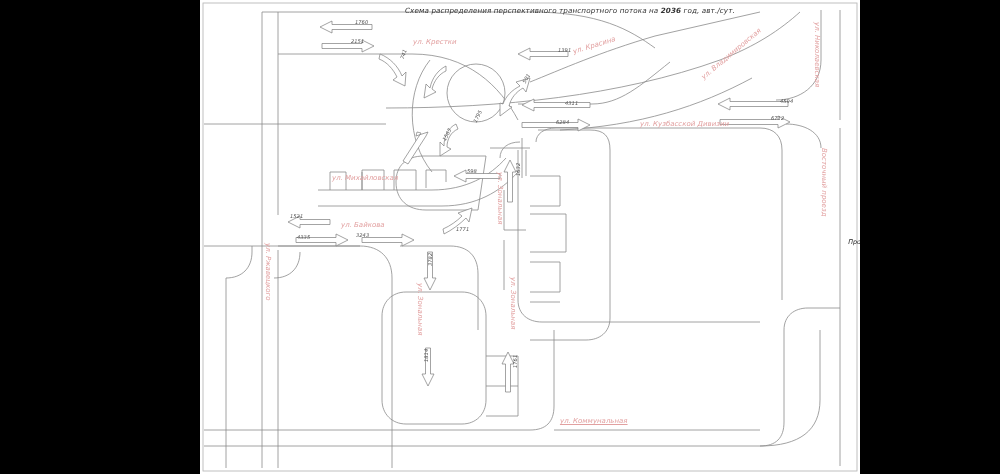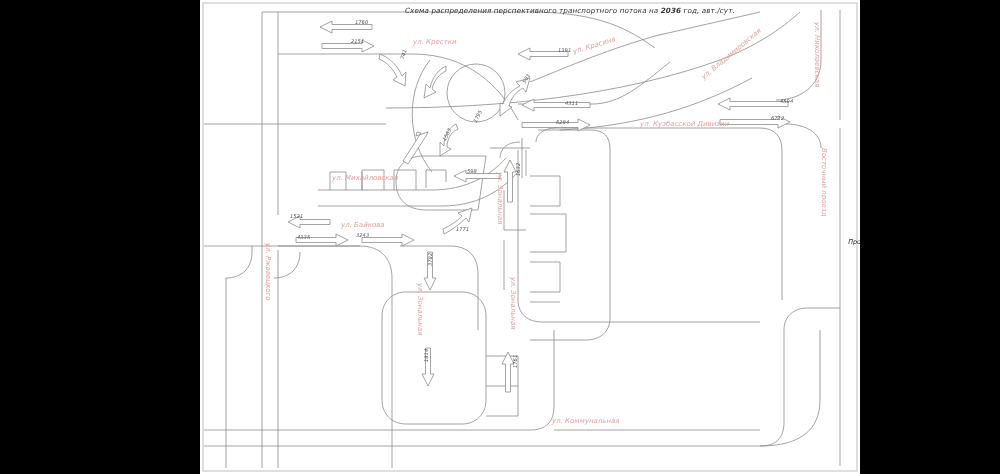--- a/index.html
+++ b/index.html
@@ -182,21 +182,21 @@
         <div class="st" style="left: 500px; top: 75px; transform: rotate(-40deg);">ул. Владимировская</div>
         <div class="st" style="left: 621px; top: 22px; transform: rotate(90deg);">ул. Николаевская</div>
         <div class="st" style="left: 440px; top: 120px; transform: rotate(0deg); text-align: center;">ул. Кузбасской Дивизии</div>
         <div class="st" style="left: 628px; top: 148px; transform: rotate(90deg);">Восточный проезд</div>
         <div class="st" style="left: 132px; top: 168px; transform: rotate(0deg); margin-top: 6px;">ул. Михайловская</div>
         <div class="st" style="left: 117px; top: 221px; transform: rotate(0deg); margin-left: 24px;">ул. Байкова</div>
         <div class="st" style="left: 72px; top: 243px; transform: rotate(90deg);">ул. Ржавецкого</div>
         <div class="st" style="left: 304px; top: 172px; transform: rotate(90deg);">ул. Зональная</div>
         <div class="st" style="left: 317px; top: 277px; transform: rotate(90deg);">ул. Зональная</div>
         <div class="st" style="left: 224px; top: 283px; transform: rotate(90deg);">ул. Зональная</div>
-        <div class="st" style="left: 352px; top: 417px; transform: rotate(0deg);">ул. Коммунальная</div>
+        <div class="st" style="left: 360px; top: 417px; transform: rotate(0deg); text-decoration: underline;">ул. Коммунальная</div>
       </div>
     <div id="flow-layer">
         <div class="num" style="left: 155px; top: 19px; transform: rotate(0deg);">1760</div>
         <div class="num" style="left: 151px; top: 38px; transform: rotate(0deg);">2151</div>
         <div class="num" style="left: 199px; top: 58px; transform: rotate(-72deg);">741</div>
         <div class="num" style="left: 358px; top: 47px; transform: rotate(0deg);">1391</div>
         <div class="num" style="left: 321px; top: 81px; transform: rotate(-58deg);">501</div>
         <div class="num" style="left: 580px; top: 98px; transform: rotate(0deg);">4594</div>
         <div class="num" style="left: 571px; top: 115px; transform: rotate(0deg);">6712</div>
         <div class="num" style="left: 365px; top: 100px; transform: rotate(0deg);">4311</div>

